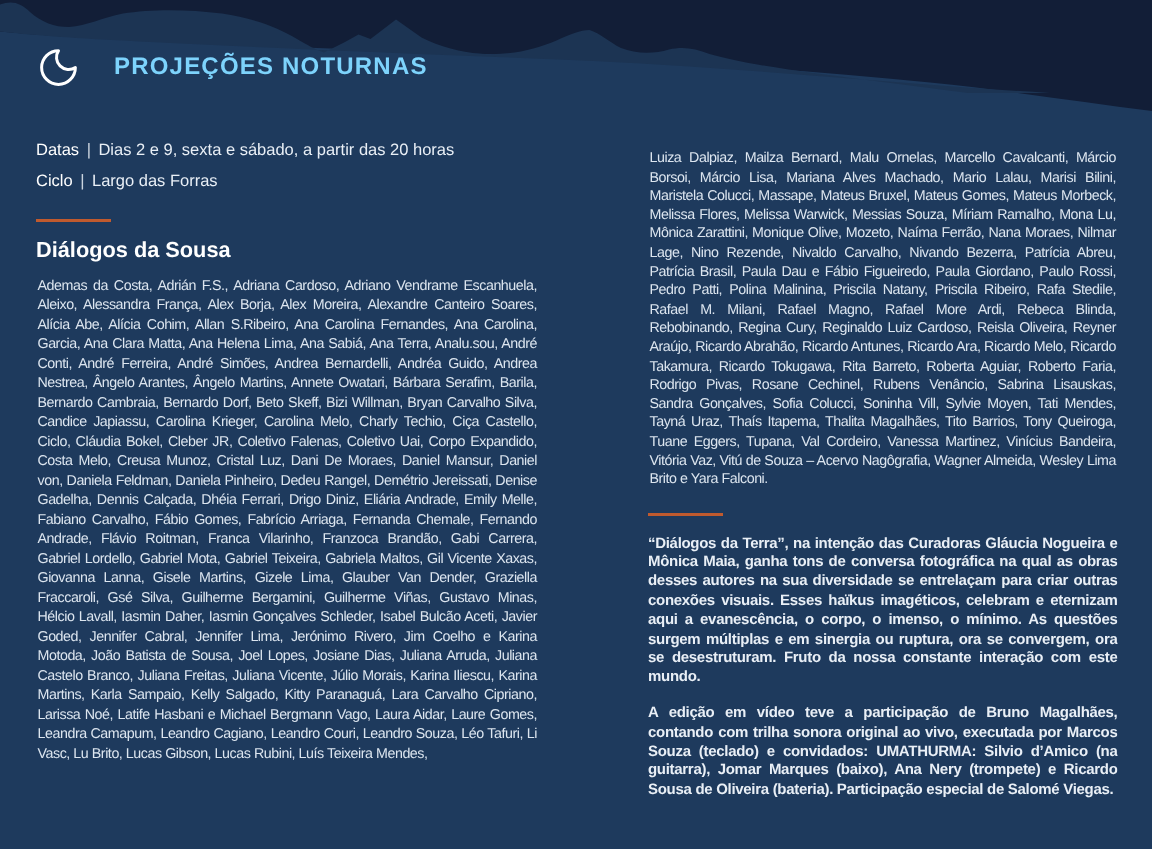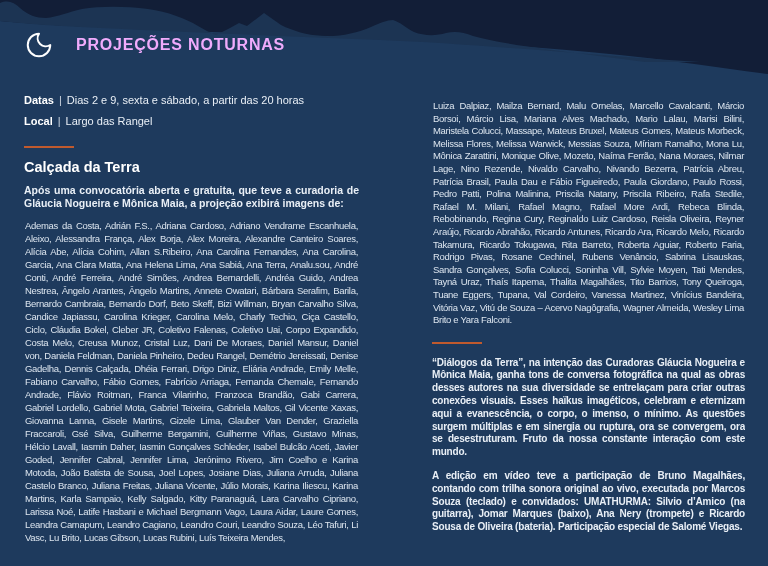--- a/index.html
+++ b/index.html
@@ -5,26 +5,26 @@
   html,body{margin:0;padding:0;background:#0c1526;}
   .canvas{
     position:relative;width:768px;height:566px;overflow:hidden;
     background:#1e3a5d;
     font-family:"Liberation Sans",sans-serif;
     -webkit-font-smoothing:antialiased;
   }
   .ridge{position:absolute;top:0;left:0;display:block;}
   .page-header{position:absolute;left:24px;top:30px;display:flex;align-items:center;gap:22px;z-index:2;}
   .moon{width:30px;height:30px;display:block;}
-  .page-title{font-size:16px;font-weight:700;color:#f0abfc;letter-spacing:0.8px;margin:0;}
+  .page-title{font-size:16px;font-weight:700;color:#7dd3fc;letter-spacing:0.8px;margin:0;}
   .col{position:absolute;top:94px;height:472px;overflow:hidden;z-index:2;}
   .col-left{left:24px;width:335px;}
   .col-right{left:432px;width:313px;}
   .meta-line{margin:0 0 7px;font-size:11px;color:#e9eff6;line-height:1.25;}
-  .meta-line b{font-weight:700;color:#ffffff;}
+  .meta-line b{font-weight:400;color:#ffffff;}
   .sep{margin:0 5px;opacity:.85;}
   .rule{width:50px;height:2px;margin:17px 0 11px;background:#c05a2e;}
   .section-heading{font-size:14.5px;font-weight:700;color:#ffffff;margin:0 0 9px;}
   .intro{font-size:10.5px;font-weight:700;color:#e9eff6;line-height:1.25;margin:0 0 9px;text-align:justify;}
   .names{font-size:9.5px;color:#dce5ef;line-height:13px;letter-spacing:-0.3px;text-align:justify;margin:1px;}
   .col-right .names{margin-top:6px;line-height:12.6px;}
   .col-right .rule{margin:15px 0 13px;}
   .para{font-size:10px;font-weight:700;color:#e9eff6;line-height:12.8px;text-align:justify;margin:0 0 11px;letter-spacing:-0.2px;}
 </style>
 </head>
@@ -64,27 +64,26 @@
 
   <div class="page-header">
     <svg class="moon" viewBox="0 0 24 24" aria-hidden="true">
       <path d="M12 3a6.5 6.5 0 0 0 9 9 9 9 0 1 1-9-9Z" fill="none" stroke="#ffffff" stroke-width="1.6" stroke-linecap="round" stroke-linejoin="round"></path>
     </svg>
     <h1 class="page-title">PROJEÇÕES NOTURNAS</h1>
   </div>
 
   <div class="col col-left">
     <p class="meta-line"><b>Datas</b><span class="sep">|</span><span>Dias 2 e 9, sexta e sábado, a partir das 20 horas</span></p>
-    <p class="meta-line"><b>Local</b><span class="sep">|</span><span>Largo das Rangel</span></p>
+    <p class="meta-line"><b>Ciclo</b><span class="sep">|</span><span>Largo das Forras</span></p>
 
     <div class="rule"></div>
 
-    <h2 class="section-heading">Calçada da Terra</h2>
+    <h2 class="section-heading">Diálogos da Sousa</h2>
 
-    <p class="intro">Após uma convocatória aberta e gratuita, que teve a curadoria de Gláucia Nogueira e Mônica Maia, a projeção exibirá imagens de:</p>
 
     <p class="names">Ademas da Costa, Adrián F.S., Adriana Cardoso, Adriano Vendrame Escanhuela, Aleixo, Alessandra França, Alex Borja, Alex Moreira, Alexandre Canteiro Soares, Alícia Abe, Alícia Cohim, Allan S.Ribeiro, Ana Carolina Fernandes, Ana Carolina, Garcia, Ana Clara Matta, Ana Helena Lima, Ana Sabiá, Ana Terra, Analu.sou, André Conti, André Ferreira, André Simões, Andrea Bernardelli, Andréa Guido, Andrea Nestrea, Ângelo Arantes, Ângelo Martins, Annete Owatari, Bárbara Serafim, Barila, Bernardo Cambraia, Bernardo Dorf, Beto Skeff, Bizi Willman, Bryan Carvalho Silva, Candice Japiassu, Carolina Krieger, Carolina Melo, Charly Techio, Ciça Castello, Ciclo, Cláudia Bokel, Cleber JR, Coletivo Falenas, Coletivo Uai, Corpo Expandido, Costa Melo, Creusa Munoz, Cristal Luz, Dani De Moraes, Daniel Mansur, Daniel von, Daniela Feldman, Daniela Pinheiro, Dedeu Rangel, Demétrio Jereissati, Denise Gadelha, Dennis Calçada, Dhéia Ferrari, Drigo Diniz, Eliária Andrade, Emily Melle, Fabiano Carvalho, Fábio Gomes, Fabrício Arriaga, Fernanda Chemale, Fernando Andrade, Flávio Roitman, Franca Vilarinho, Franzoca Brandão, Gabi Carrera, Gabriel Lordello, Gabriel Mota, Gabriel Teixeira, Gabriela Maltos, Gil Vicente Xaxas, Giovanna Lanna, Gisele Martins, Gizele Lima, Glauber Van Dender, Graziella Fraccaroli, Gsé Silva, Guilherme Bergamini, Guilherme Viñas, Gustavo Minas, Hélcio Lavall, Iasmin Daher, Iasmin Gonçalves Schleder, Isabel Bulcão Aceti, Javier Goded, Jennifer Cabral, Jennifer Lima, Jerónimo Rivero, Jim Coelho e Karina Motoda, João Batista de Sousa, Joel Lopes, Josiane Dias, Juliana Arruda, Juliana Castelo Branco, Juliana Freitas, Juliana Vicente, Júlio Morais, Karina Iliescu, Karina Martins, Karla Sampaio, Kelly Salgado, Kitty Paranaguá, Lara Carvalho Cipriano, Larissa Noé, Latife Hasbani e Michael Bergmann Vago, Laura Aidar, Laure Gomes, Leandra Camapum, Leandro Cagiano, Leandro Couri, Leandro Souza, Léo Tafuri, Li Vasc, Lu Brito, Lucas Gibson, Lucas Rubini, Luís Teixeira Mendes,</p>
   </div>
 
   <div class="col col-right">
     <p class="names">Luiza Dalpiaz, Mailza Bernard, Malu Ornelas, Marcello Cavalcanti, Márcio Borsoi, Márcio Lisa, Mariana Alves Machado, Mario Lalau, Marisi Bilini, Maristela Colucci, Massape, Mateus Bruxel, Mateus Gomes, Mateus Morbeck, Melissa Flores, Melissa Warwick, Messias Souza, Míriam Ramalho, Mona Lu, Mônica Zarattini, Monique Olive, Mozeto, Naíma Ferrão, Nana Moraes, Nilmar Lage, Nino Rezende, Nivaldo Carvalho, Nivando Bezerra, Patrícia Abreu, Patrícia Brasil, Paula Dau e Fábio Figueiredo, Paula Giordano, Paulo Rossi, Pedro Patti, Polina Malinina, Priscila Natany, Priscila Ribeiro, Rafa Stedile, Rafael M. Milani, Rafael Magno, Rafael More Ardi, Rebeca Blinda, Rebobinando, Regina Cury, Reginaldo Luiz Cardoso, Reisla Oliveira, Reyner Araújo, Ricardo Abrahão, Ricardo Antunes, Ricardo Ara, Ricardo Melo, Ricardo Takamura, Ricardo Tokugawa, Rita Barreto, Roberta Aguiar, Roberto Faria, Rodrigo Pivas, Rosane Cechinel, Rubens Venâncio, Sabrina Lisauskas, Sandra Gonçalves, Sofia Colucci, Soninha Vill, Sylvie Moyen, Tati Mendes, Tayná Uraz, Thaís Itapema, Thalita Magalhães, Tito Barrios, Tony Queiroga, Tuane Eggers, Tupana, Val Cordeiro, Vanessa Martinez, Vinícius Bandeira, Vitória Vaz, Vitú de Souza – Acervo Nagôgrafia, Wagner Almeida, Wesley Lima Brito e Yara Falconi.</p>
 
     <div class="rule"></div>
 
     <p class="para">“Diálogos da Terra”, na intenção das Curadoras Gláucia Nogueira e Mônica Maia, ganha tons de conversa fotográfica na qual as obras desses autores na sua diversidade se entrelaçam para criar outras conexões visuais. Esses haïkus imagéticos, celebram e eternizam aqui a evanescência, o corpo, o imenso, o mínimo. As questões surgem múltiplas e em sinergia ou ruptura, ora se convergem, ora se desestruturam. Fruto da nossa constante interação com este mundo.</p>

